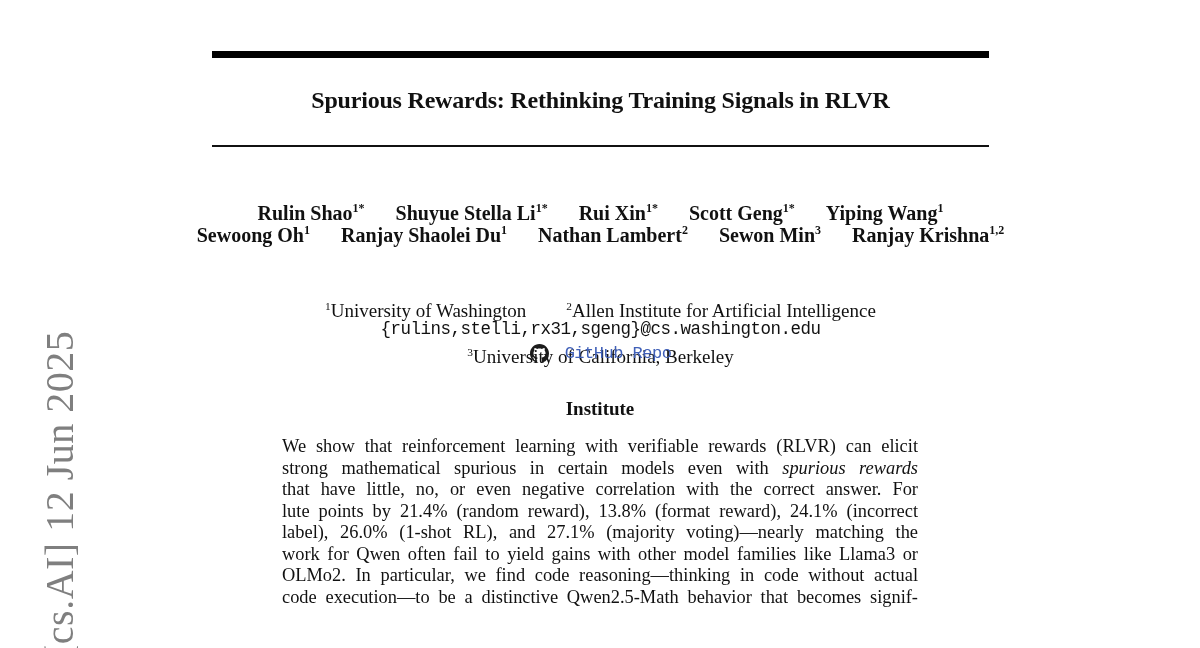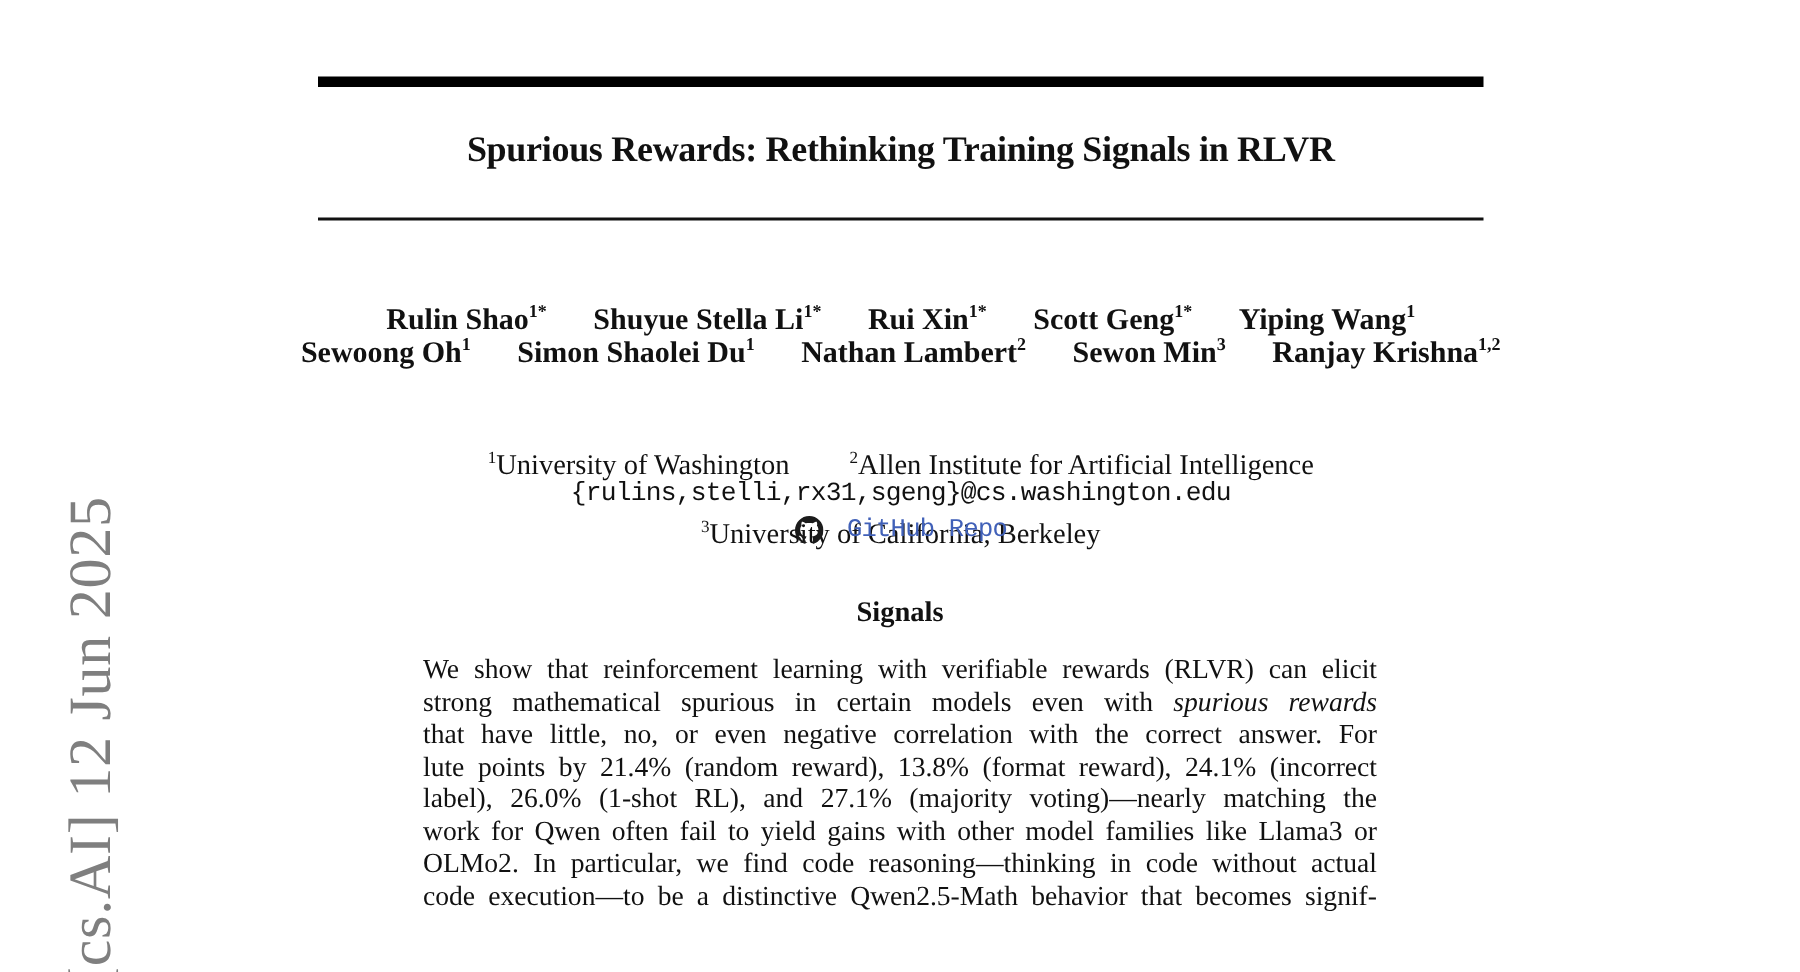--- a/index.html
+++ b/index.html
@@ -113,21 +113,21 @@
 
   <h1 class="title">Spurious Rewards: Rethinking Training Signals in RLVR</h1>
 
   <div class="rule-thin"></div>
 
   <div class="authors">
     <div class="authors-row">
       <span class="au"><span>Rulin Shao</span><sup>1*</sup></span><span class="au"><span>Shuyue Stella Li</span><sup>1*</sup></span><span class="au"><span>Rui Xin</span><sup>1*</sup></span><span class="au"><span>Scott Geng</span><sup>1*</sup></span><span class="au"><span>Yiping Wang</span><sup>1</sup></span>
     </div>
     <div class="authors-row">
-      <span class="au"><span>Sewoong Oh</span><sup>1</sup></span><span class="au"><span>Simon Shaolei Du</span><sup>1</sup></span><span class="au"><span>Nathan Lambert</span><sup>2</sup></span><span class="au"><span>Sewon Min</span><sup>3</sup></span><span class="au"><span>Ranjay Krishna</span><sup>1,2</sup></span>
+      <span class="au"><span>Sewoong Oh</span><sup>1</sup></span><span class="au"><span>Ranjay Shaolei Du</span><sup>1</sup></span><span class="au"><span>Nathan Lambert</span><sup>2</sup></span><span class="au"><span>Sewon Min</span><sup>3</sup></span><span class="au"><span>Ranjay Krishna</span><sup>1,2</sup></span>
     </div>
   </div>
 
   <div class="affils">
     <div class="affil-line">
       <span class="affil-item"><sup>1</sup><span>University of Washington</span></span><span class="affil-item"><sup>2</sup><span>Allen Institute for Artificial Intelligence</span></span>
     </div>
     <div class="affil-line">
       <span class="affil-item"><sup>3</sup><span>University of California, Berkeley</span></span>
     </div>
@@ -137,21 +137,21 @@
 
   <div class="github-row">
     <span class="gh-icon">
       <svg viewBox="0 0 16 16" xmlns="http://www.w3.org/2000/svg" aria-hidden="true">
         <path d="M8 0C3.58 0 0 3.58 0 8c0 3.54 2.29 6.53 5.47 7.59.4.07.55-.17.55-.38 0-.19-.01-.82-.01-1.49-2.01.37-2.53-.49-2.69-.94-.09-.23-.48-.94-.82-1.13-.28-.15-.68-.52-.01-.53.63-.01 1.08.58 1.23.82.72 1.21 1.87.87 2.33.66.07-.52.28-.87.51-1.07-1.78-.2-3.64-.89-3.64-3.95 0-.87.31-1.59.82-2.15-.08-.2-.36-1.02.08-2.12 0 0 .67-.21 2.2.82.64-.18 1.32-.27 2-.27s1.36.09 2 .27c1.53-1.04 2.2-.82 2.2-.82.44 1.1.16 1.92.08 2.12.51.56.82 1.27.82 2.15 0 3.07-1.87 3.75-3.65 3.95.29.25.54.73.54 1.48 0 1.07-.01 1.93-.01 2.2 0 .21.15.46.55.38A8.01 8.01 0 0 0 16 8c0-4.42-3.58-8-8-8z"></path>
       </svg>
     </span>
     <a href="#" class="gh-link" style="color: rgb(64, 96, 184);">GitHub Repo</a>
   </div>
 
-  <h2 class="abs-head">Signals</h2>
+  <h2 class="abs-head">Institute</h2>
 
   <div class="abs-body">
     <div class="abs-line">We show that reinforcement learning with verifiable rewards (RLVR) can elicit</div>
     <div class="abs-line"><span>strong mathematical spurious in certain models even with </span><i>spurious rewards</i></div>
     <div class="abs-line">that have little, no, or even negative correlation with the correct answer. For</div>
     <div class="abs-line">lute points by 21.4% (random reward), 13.8% (format reward), 24.1% (incorrect</div>
     <div class="abs-line">label), 26.0% (1-shot RL), and 27.1% (majority voting)—nearly matching the</div>
     <div class="abs-line">work for Qwen often fail to yield gains with other model families like Llama3 or</div>
     <div class="abs-line">OLMo2. In particular, we find code reasoning—thinking in code without actual</div>
     <div class="abs-line">code execution—to be a distinctive Qwen2.5-Math behavior that becomes signif-</div>

